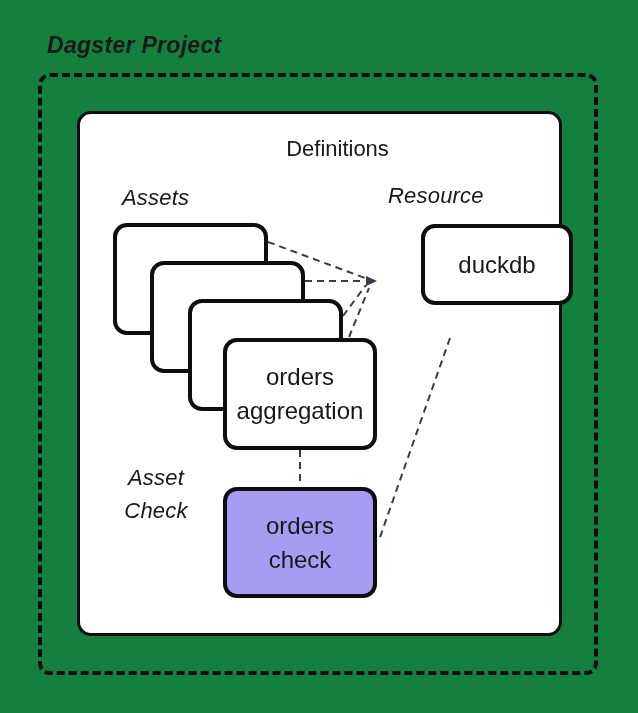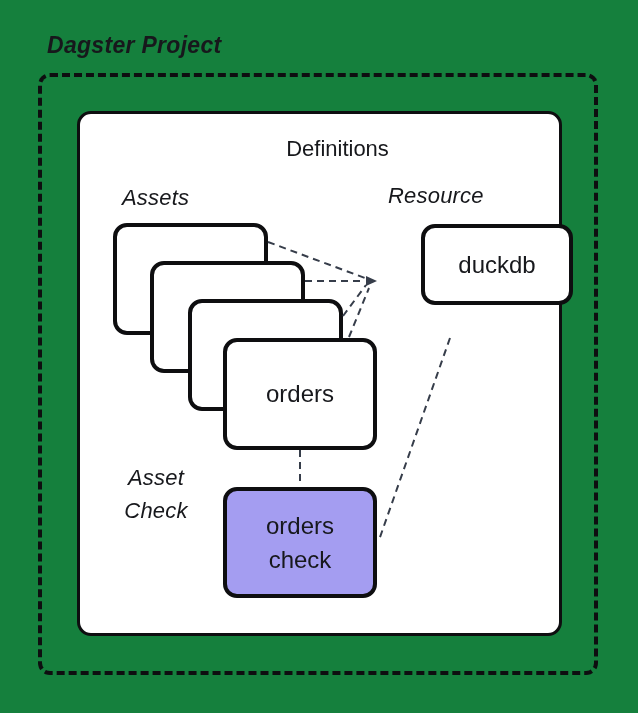--- a/index.html
+++ b/index.html
@@ -77,20 +77,21 @@
     <div>Check</div>
   </div>
 
   <div class="abs card c1"></div>
   <div class="abs card c2"></div>
   <div class="abs card c3"></div>
 
   <div class="abs card c4">
     <div class="node-text">
       <span>orders</span>
+      <span>aggregation</span>
     </div>
   </div>
 
   <div class="abs card duckdb">
     <div class="node-text">duckdb</div>
   </div>
 
   <div class="abs card orders-check">
     <div class="node-text">
       <span>orders</span>

